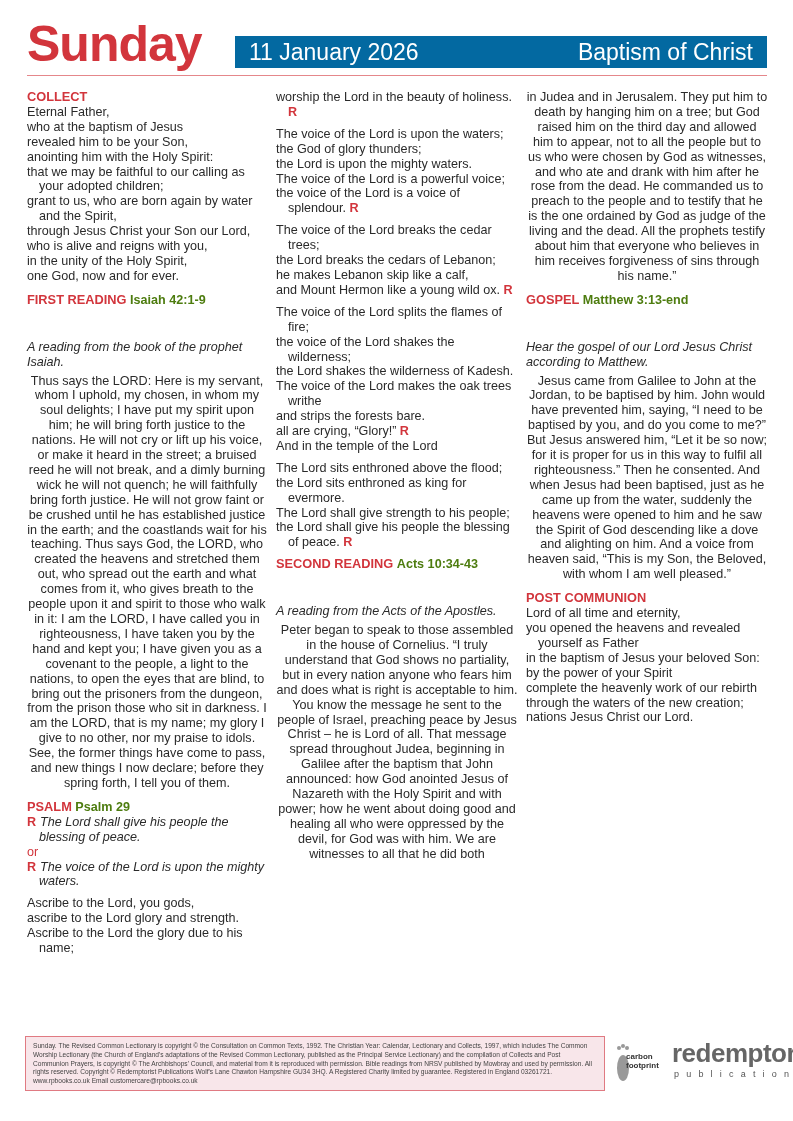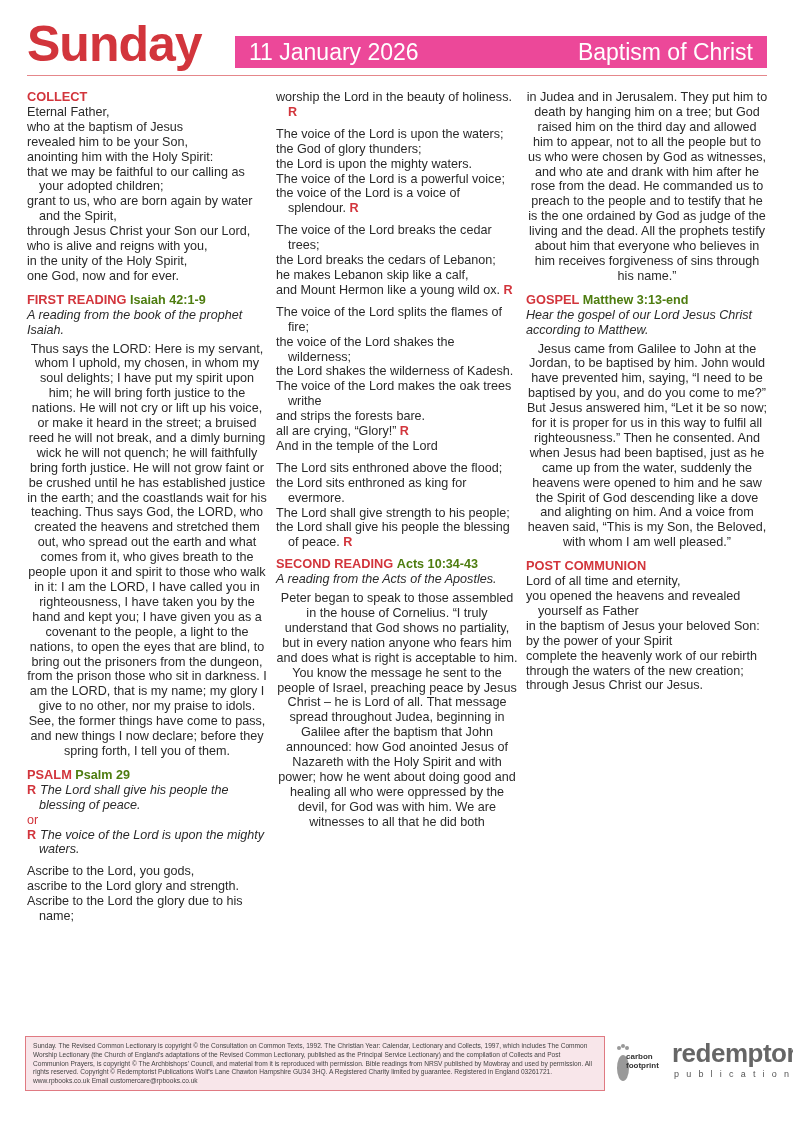--- a/index.html
+++ b/index.html
@@ -1,28 +1,28 @@
 <!DOCTYPE html>
 <html><head>
 <meta charset="utf-8">
 <style>
   html, body { margin:0; padding:0; background:#fff; }
   body { width:793px; height:1121px; position:relative; overflow:hidden; font-family:"Liberation Sans", sans-serif; color:#2a2a2a; }
   .header { position:absolute; left:27px; top:18px; width:740px; height:60px; }
   .sunday { position:absolute; left:0; top:-4px; font-family:"Liberation Sans", sans-serif; font-size:50px; font-weight:bold; color:#d2353c; letter-spacing:-1px; line-height:60px; }
-  .bar { position:absolute; left:208px; top:18px; width:532px; height:32px; background:#ec4899; color:#fff; display:flex; justify-content:space-between; align-items:center; padding:0 14px; box-sizing:border-box; font-size:23px; }
+  .bar { position:absolute; left:208px; top:18px; width:532px; height:32px; background:#0369a1; color:#fff; display:flex; justify-content:space-between; align-items:center; padding:0 14px; box-sizing:border-box; font-size:23px; }
   .rule { position:absolute; left:0; top:57px; width:740px; height:1px; background:#d3373e; opacity:.6; }
   .col { position:absolute; top:90px; font-size:12.6px; line-height:14.9px; }
   .c1 { left:27px; width:240px; }
   .c2 { left:276px; width:242px; }
   .c3 { left:526px; width:242px; }
   .sec { margin-bottom:9px; }
   .h { font-weight:bold; color:#d2353c; font-size:12.8px; }
   .ref { font-weight:bold; color:#4d7c0f; }
-  .intro { font-style:italic; margin-bottom:4px; }
+  .intro { font-style:italic; margin-bottom:4px;margin-top:32px; }
   .ln { padding-left:12px; text-indent:-12px; }
   .st { margin-bottom:7px; }
   .r { color:#d2353c; font-weight:bold; }
   .resp { padding-left:12px; text-indent:-12px; font-style:italic; }
   .resp .r { font-style:normal; margin-right:4px; }
   .or { color:#d2353c; }
   .para { text-align:center; }
   .footer { position:absolute; left:25px; top:1036px; width:580px; height:55px; background:#f8e6ea; border:1px solid #e07a82; box-sizing:border-box; padding:5px 7px; font-size:6.6px; line-height:8.8px; color:#444; }
   .logo { position:absolute; left:614px; top:1040px; width:160px; height:44px; }
   .foot-icon { position:absolute; left:0; top:0; width:18px; height:44px; }
@@ -126,21 +126,21 @@
   </div>
   <div class="sec">
     <div class="h">POST COMMUNION</div>
     <div id="pc-lines">
         <div class="ln">Lord of all time and eternity,</div>
         <div class="ln">you opened the heavens and revealed yourself as Father</div>
         <div class="ln">in the baptism of Jesus your beloved Son:</div>
         <div class="ln">by the power of your Spirit</div>
         <div class="ln">complete the heavenly work of our rebirth</div>
         <div class="ln">through the waters of the new creation;</div>
-        <div class="ln">through Jesus Christ our Jesus.</div>
+        <div class="ln">nations Jesus Christ our Lord.</div>
       </div>
   </div>
 </div>
 
 <div class="footer">Sunday. The Revised Common Lectionary is copyright © the Consultation on Common Texts, 1992. The Christian Year: Calendar, Lectionary and Collects, 1997, which includes The Common Worship Lectionary (the Church of England's adaptations of the Revised Common Lectionary, published as the Principal Service Lectionary) and the compilation of Collects and Post Communion Prayers, is copyright © The Archbishops' Council, and material from it is reproduced with permission. Bible readings from NRSV published by Mowbray and used by permission. All rights reserved. Copyright © Redemptorist Publications Wolf's Lane Chawton Hampshire GU34 3HQ. A Registered Charity limited by guarantee. Registered in England 03261721. www.rpbooks.co.uk Email customercare@rpbooks.co.uk</div>
 
 <div class="logo">
   <svg class="foot-icon" viewBox="0 0 18 44" width="18" height="44">
     <ellipse cx="9" cy="28" rx="6" ry="13" fill="#999"></ellipse>
     <circle cx="5" cy="8" r="2" fill="#999"></circle>

